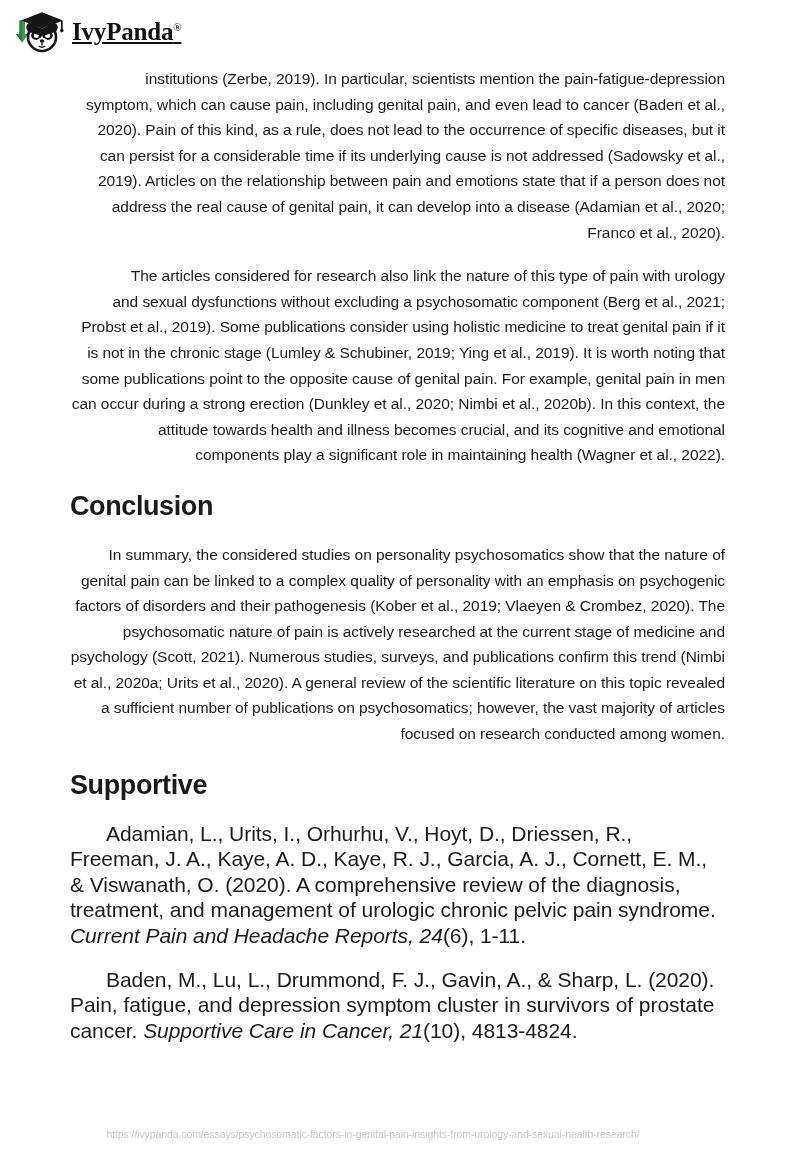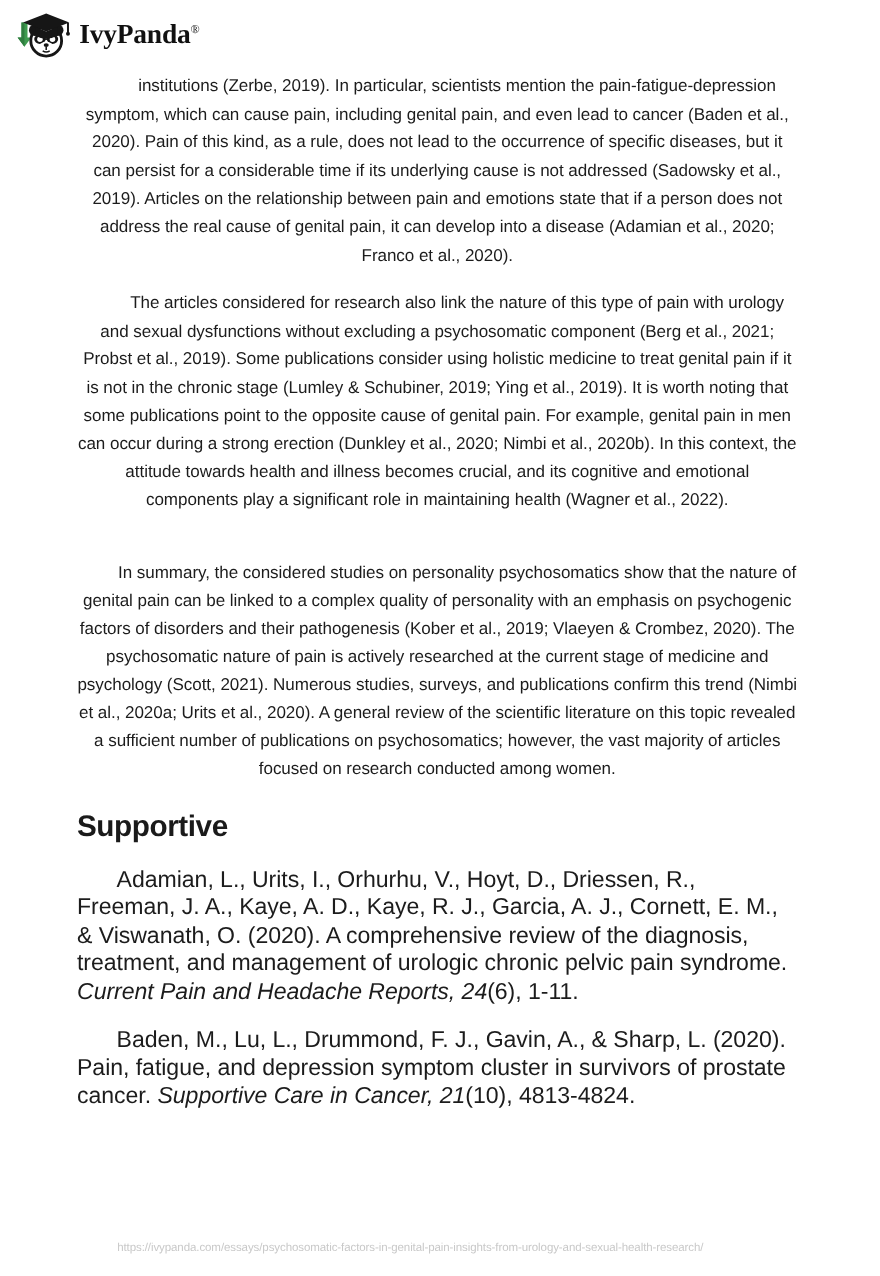--- a/index.html
+++ b/index.html
@@ -38,20 +38,21 @@
     display: block;
   }
   .brand-name {
     font-family: "Liberation Serif", serif;
     font-size: 25px;
     font-weight: bold;
     color: #111111;
     letter-spacing: -0.2px;
     position: relative;
     white-space: nowrap;
+    text-decoration: underline;
   }
   .brand-reg {
     font-size: 11px;
     vertical-align: super;
     font-weight: normal;
   }
   .header-title {
     position: absolute;
     left: 258px;
     top: 13px;
@@ -67,21 +68,21 @@
   .content {
     position: absolute;
     left: 70px;
     top: 66px;
     width: 655px;
   }
   p.para {
     margin: 0 0 0 0;
     font-size: 15.5px;
     line-height: 25.6px;
-    text-align: center;
+    text-align: right;
     text-indent: 36px;
     color: #1c1c1c;
     letter-spacing: -0.05px;
   }
   .gap-para { height: 18px; }
 
   h2.section-heading {
     margin: 0;
     font-size: 27px;
     line-height: 34px;
@@ -159,20 +160,21 @@
 </div>
 
 <div class="content">
 
   <p class="para">institutions (Zerbe, 2019). In particular, scientists mention the pain-fatigue-depression symptom, which can cause pain, including genital pain, and even lead to cancer (Baden et al., 2020). Pain of this kind, as a rule, does not lead to the occurrence of specific diseases, but it can persist for a considerable time if its underlying cause is not addressed (Sadowsky et al., 2019). Articles on the relationship between pain and emotions state that if a person does not address the real cause of genital pain, it can develop into a disease (Adamian et al., 2020; Franco et al., 2020).</p>
   <div class="gap-para"></div>
 
   <p class="para">The articles considered for research also link the nature of this type of pain with urology and sexual dysfunctions without excluding a psychosomatic component (Berg et al., 2021; Probst et al., 2019). Some publications consider using holistic medicine to treat genital pain if it is not in the chronic stage (Lumley &amp; Schubiner, 2019; Ying et al., 2019). It is worth noting that some publications point to the opposite cause of genital pain. For example, genital pain in men can occur during a strong erection (Dunkley et al., 2020; Nimbi et al., 2020b). In this context, the attitude towards health and illness becomes crucial, and its cognitive and emotional components play a significant role in maintaining health (Wagner et al., 2022).</p>
 
   <div class="gap-before-heading"></div>
+  <h2 class="section-heading">Conclusion</h2>
   <div class="gap-after-heading"></div>
 
   <p class="para">In summary, the considered studies on personality psychosomatics show that the nature of genital pain can be linked to a complex quality of personality with an emphasis on psychogenic factors of disorders and their pathogenesis (Kober et al., 2019; Vlaeyen &amp; Crombez, 2020). The psychosomatic nature of pain is actively researched at the current stage of medicine and psychology (Scott, 2021). Numerous studies, surveys, and publications confirm this trend (Nimbi et al., 2020a; Urits et al., 2020). A general review of the scientific literature on this topic revealed a sufficient number of publications on psychosomatics; however, the vast majority of articles focused on research conducted among women.</p>
 
   <div class="gap-before-heading"></div>
   <h2 class="section-heading">Supportive</h2>
   <div class="gap-after-heading"></div>
 
   <p class="reference"><span>Adamian, L., Urits, I., Orhurhu, V., Hoyt, D., Driessen, R., Freeman, J. A., Kaye, A. D., Kaye, R. J., Garcia, A. J., Cornett, E. M., &amp; Viswanath, O. (2020). A comprehensive review of the diagnosis, treatment, and management of urologic chronic pelvic pain syndrome. </span><span class="it">Current Pain and Headache Reports, 24</span><span>(6), 1-11.</span></p>
 

